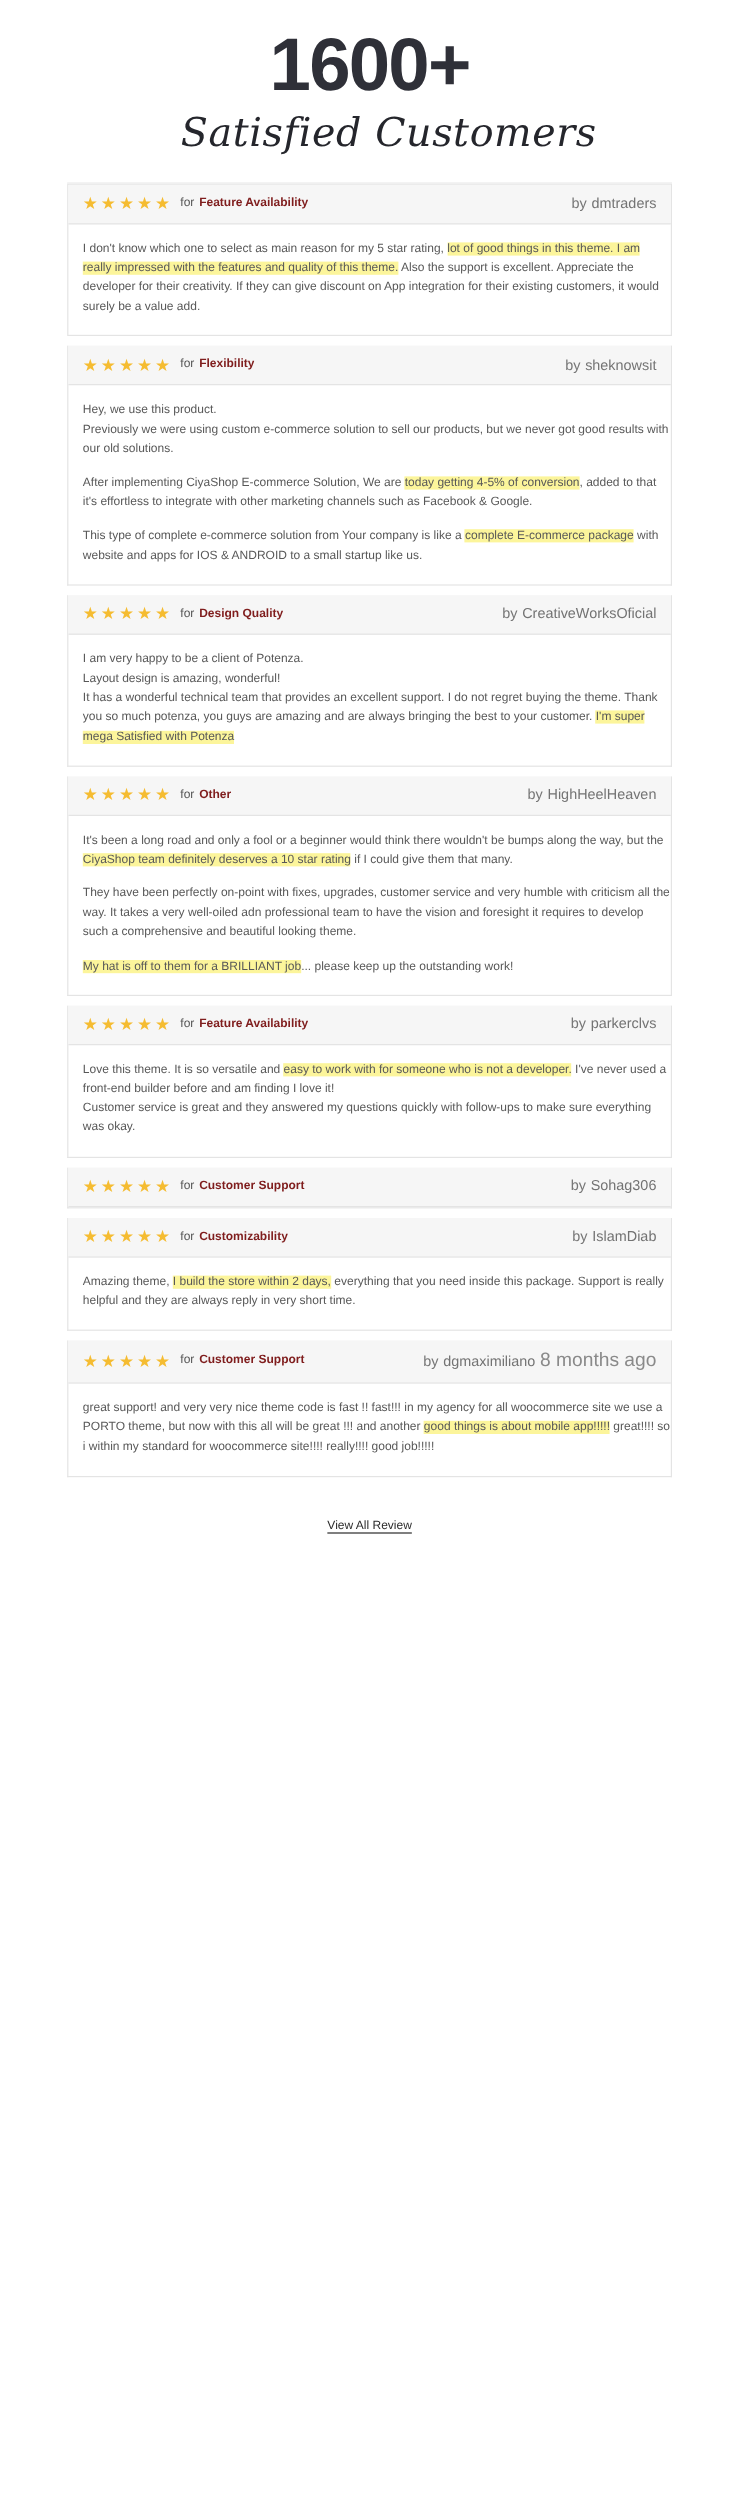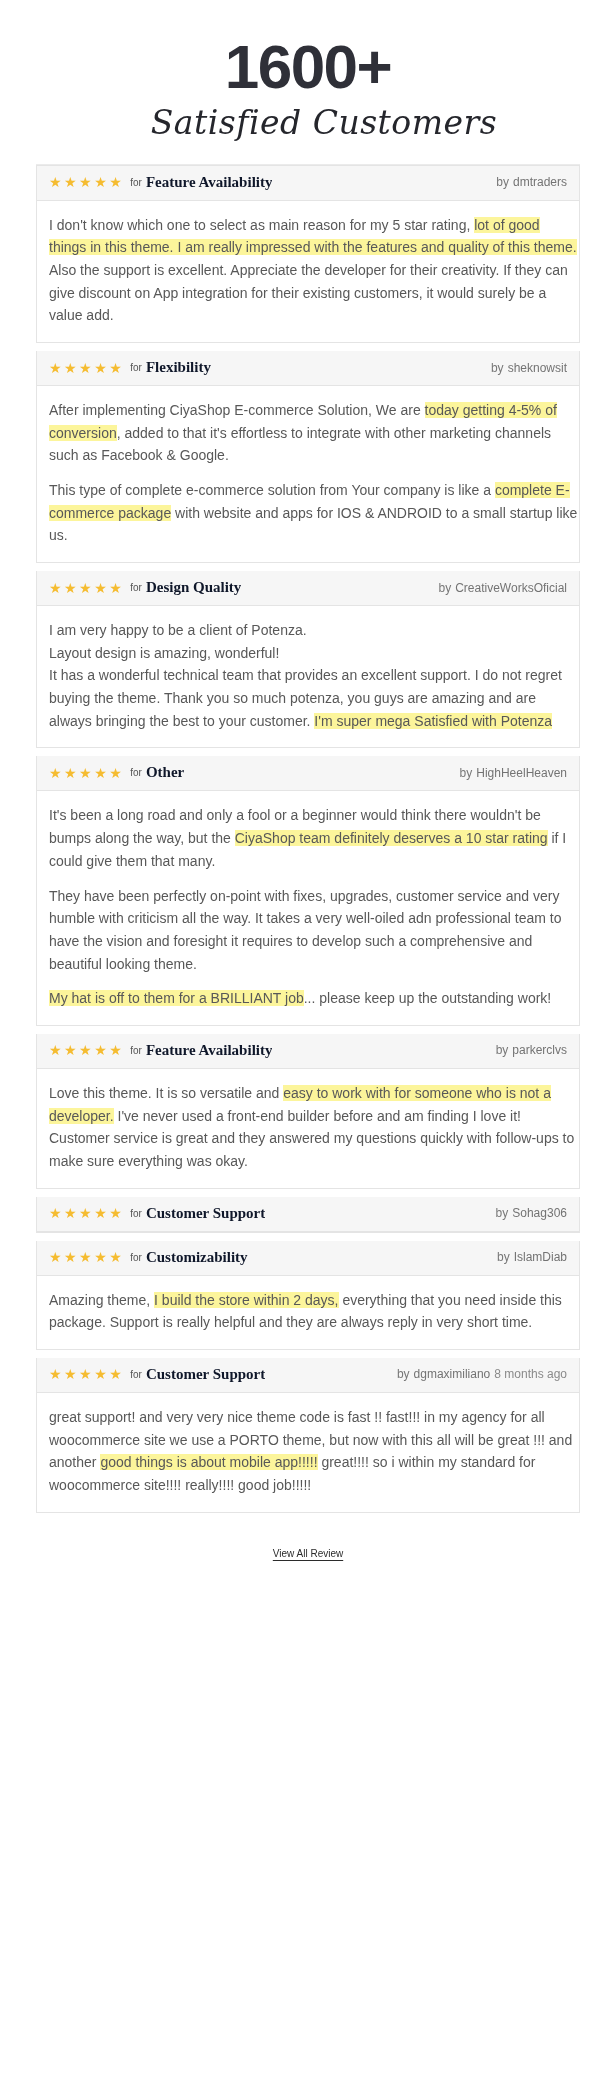--- a/index.html
+++ b/index.html
@@ -8,22 +8,22 @@
     padding: 0;
     background: #ffffff;
   }
   body {
     width: 616px;
     font-family: "Liberation Sans", sans-serif;
     color: #555555;
     -webkit-font-smoothing: antialiased;
   }
   .page {
-    width: 544px;
-    margin: 16px auto;
+    width: 504px;
+    margin: 4px auto;
     background: #fff;
   }
 
   
   .hero {
     text-align: center;
     padding: 16px 0 22px 0;
     border-bottom: 1px solid #ebebeb;
   }
   .hero-count {
@@ -78,43 +78,42 @@
     letter-spacing: 2.5px;
     line-height: 1;
     margin-right: 6px;
   }
   .for-label {
     font-size: 10px;
     color: #555;
     margin-right: 4px;
   }
   .subject {
-    font-size: 15px;
+    font-size: 10px;
     font-weight: bold;
-    color: #0f172a;
-    font-family: Liberation Serif, serif;
+    color: #7f1d1d;
   }
   .head-right {
     font-size: 12px;
     color: #777;
     white-space: nowrap;
     display: flex;
     align-items: baseline;
     gap: 4px;
   }
   .by-word { color: #777; }
   .author {
     color: #737373;
     text-decoration: none;
   }
-  .timeago { color: #8a8a8a; font-size: 12px; }
+  .timeago { color: #8a8a8a; font-size: 16px; }
 
   .review-body {
     padding: 13px 0 15px 12px;
-    font-size: 14px;
+    font-size: 10px;
     line-height: 1.62;
     color: #585858;
   }
   .review-body p { margin: 0 0 12px 0; }
   .review-body p:last-child { margin-bottom: 0; }
 
   mark {
     background: #fcf59b;
     color: inherit;
     padding: 0;
@@ -166,20 +165,21 @@
             <span class="stars">★★★★★</span>
             <span class="for-label">for</span>
             <span class="subject">Flexibility</span>
           </div>
           <div class="head-right">
             <span class="by-word">by</span>
             <a class="author">sheknowsit</a>
           </div>
         </div>
         <div class="review-body">
+          <p><span>Hey, we use this product.</span><br><span>Previously we were using custom e-commerce solution to sell our products, but we never got good results with our old solutions.</span></p>
           <p><span>After implementing CiyaShop E-commerce Solution, We are </span><mark>today getting 4-5% of conversion</mark><span>, added to that it's effortless to integrate with other marketing channels such as Facebook &amp; Google.</span></p>
           <p><span>This type of complete e-commerce solution from Your company is like a </span><mark>complete E-commerce package</mark><span> with website and apps for IOS &amp; ANDROID to a small startup like us.</span></p>
         </div>
       </div>
       <div class="review">
         <div class="review-head">
           <div class="head-left">
             <span class="stars">★★★★★</span>
             <span class="for-label">for</span>
             <span class="subject">Design Quality</span>

